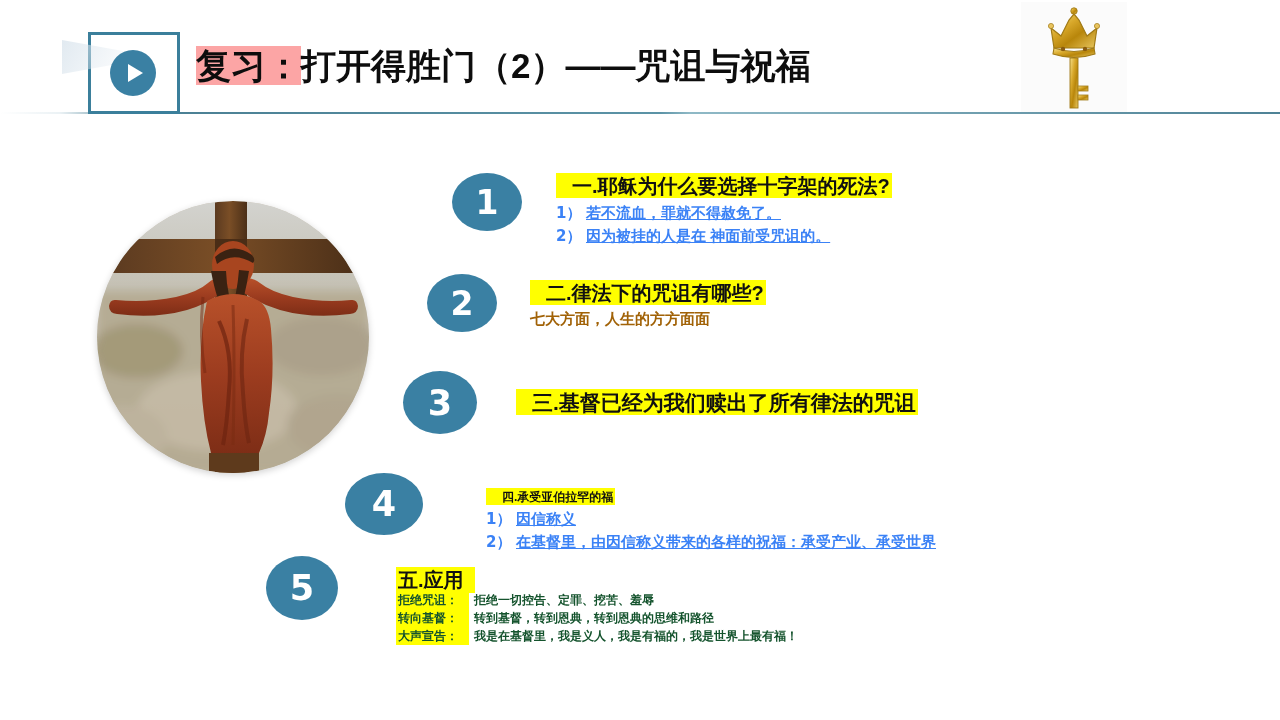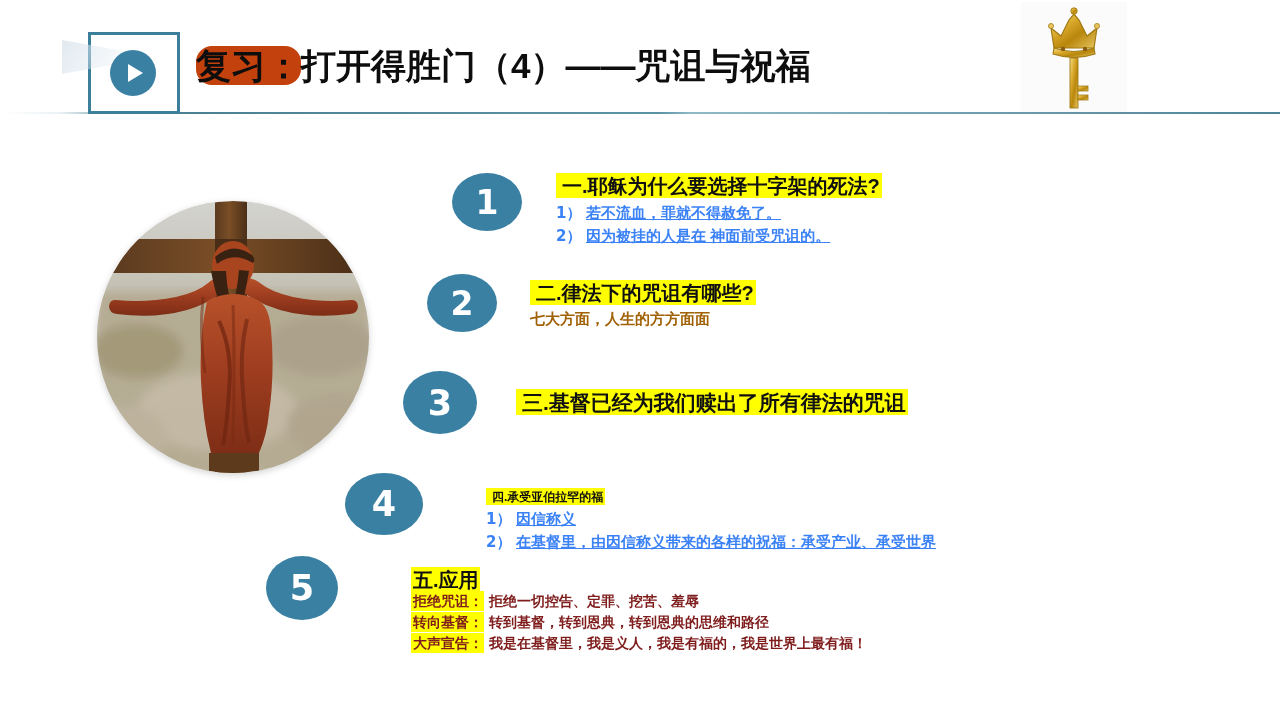--- a/index.html
+++ b/index.html
@@ -96,21 +96,21 @@
     position: absolute;
     left: 196px;
     top: 46px;
     font-size: 35px;
     font-weight: bold;
     letter-spacing: 0px;
     white-space: nowrap;
     line-height: 1.15;
     color: #0d0d0d;
   }
-  .hl-yellow { background: #c2410c; border-radius: 16px; }
+  .hl-yellow { background: #fca5a5; }
 
   
   .key-logo {
     position: absolute;
     left: 1021px;
     top: 2px;
     width: 106px;
     height: 110px;
     background: #fbfbfb;
     overflow: hidden;
@@ -154,21 +154,21 @@
 
   .heading {
     font-size: 19px;
     font-weight: bold;
     color: #111111;
     white-space: nowrap;
     line-height: 1.25;
   }
   .heading .mark {
     background: #ffff00;
-    padding: 2px 2px 1px 6px;
+    padding: 2px 2px 1px 16px;
   }
   .sub {
     font-size: 15px;
     font-weight: bold;
     color: #3b82f6;
     white-space: nowrap;
     line-height: 1.45;
     text-decoration: underline;
   }
   .sub-row { display: block; }
@@ -201,31 +201,31 @@
 
   .b5 { left: 396px; top: 570px; }
   .b5 .h5 {
     font-size: 20px;
     font-weight: bold;
     color: #111111;
     white-space: nowrap;
     line-height: 1.0;
   }
   .b5 .appline {
-    font-size: 14px;
-    font-weight: bold;
-    color: #7f1d1d;
+    font-size: 12px;
+    font-weight: bold;
+    color: #14532d;
     white-space: nowrap;
     line-height: 1.35;
     margin-top: 2px;
+    font-family: Liberation Serif, serif;
   }
   .b5 .lbl {
     background: #ffff00;
-    padding: 2px 1px 2px 2px;
-    margin-left: 15px;
+    padding: 2px 11px 2px 2px;
   }
   .b5 .rest { padding-left: 5px; }
 
   
   .watermark {
     position: absolute;
     left: 1069px;
     top: 676px;
     font-size: 27px;
     color: #1a1a1a;
@@ -250,21 +250,21 @@
     <span class="corner edge-l"></span>
     <span class="corner edge-r"></span>
   </div>
   <div class="play-sheen"></div>
   <div class="logo-frame" style="pointer-events:none;">
     <div class="play-badge">
       <span class="tri"></span>
     </div>
   </div>
 
-  <div class="title"><span class="hl-yellow">复习：</span><span>打开得胜门（4）——咒诅与祝福</span></div>
+  <div class="title"><span class="hl-yellow">复习：</span><span>打开得胜门（2）——咒诅与祝福</span></div>
 
   <div class="key-logo">
     <svg width="106" height="110" viewBox="0 0 106 110" aria-hidden="true">
       <defs>
         <linearGradient id="gold" x1="0" y1="0" x2="1" y2="1">
           <stop offset="0%" stop-color="#f6e08a"></stop>
           <stop offset="35%" stop-color="#d8a82a"></stop>
           <stop offset="60%" stop-color="#b8860b"></stop>
           <stop offset="100%" stop-color="#e8c760"></stop>
         </linearGradient>

